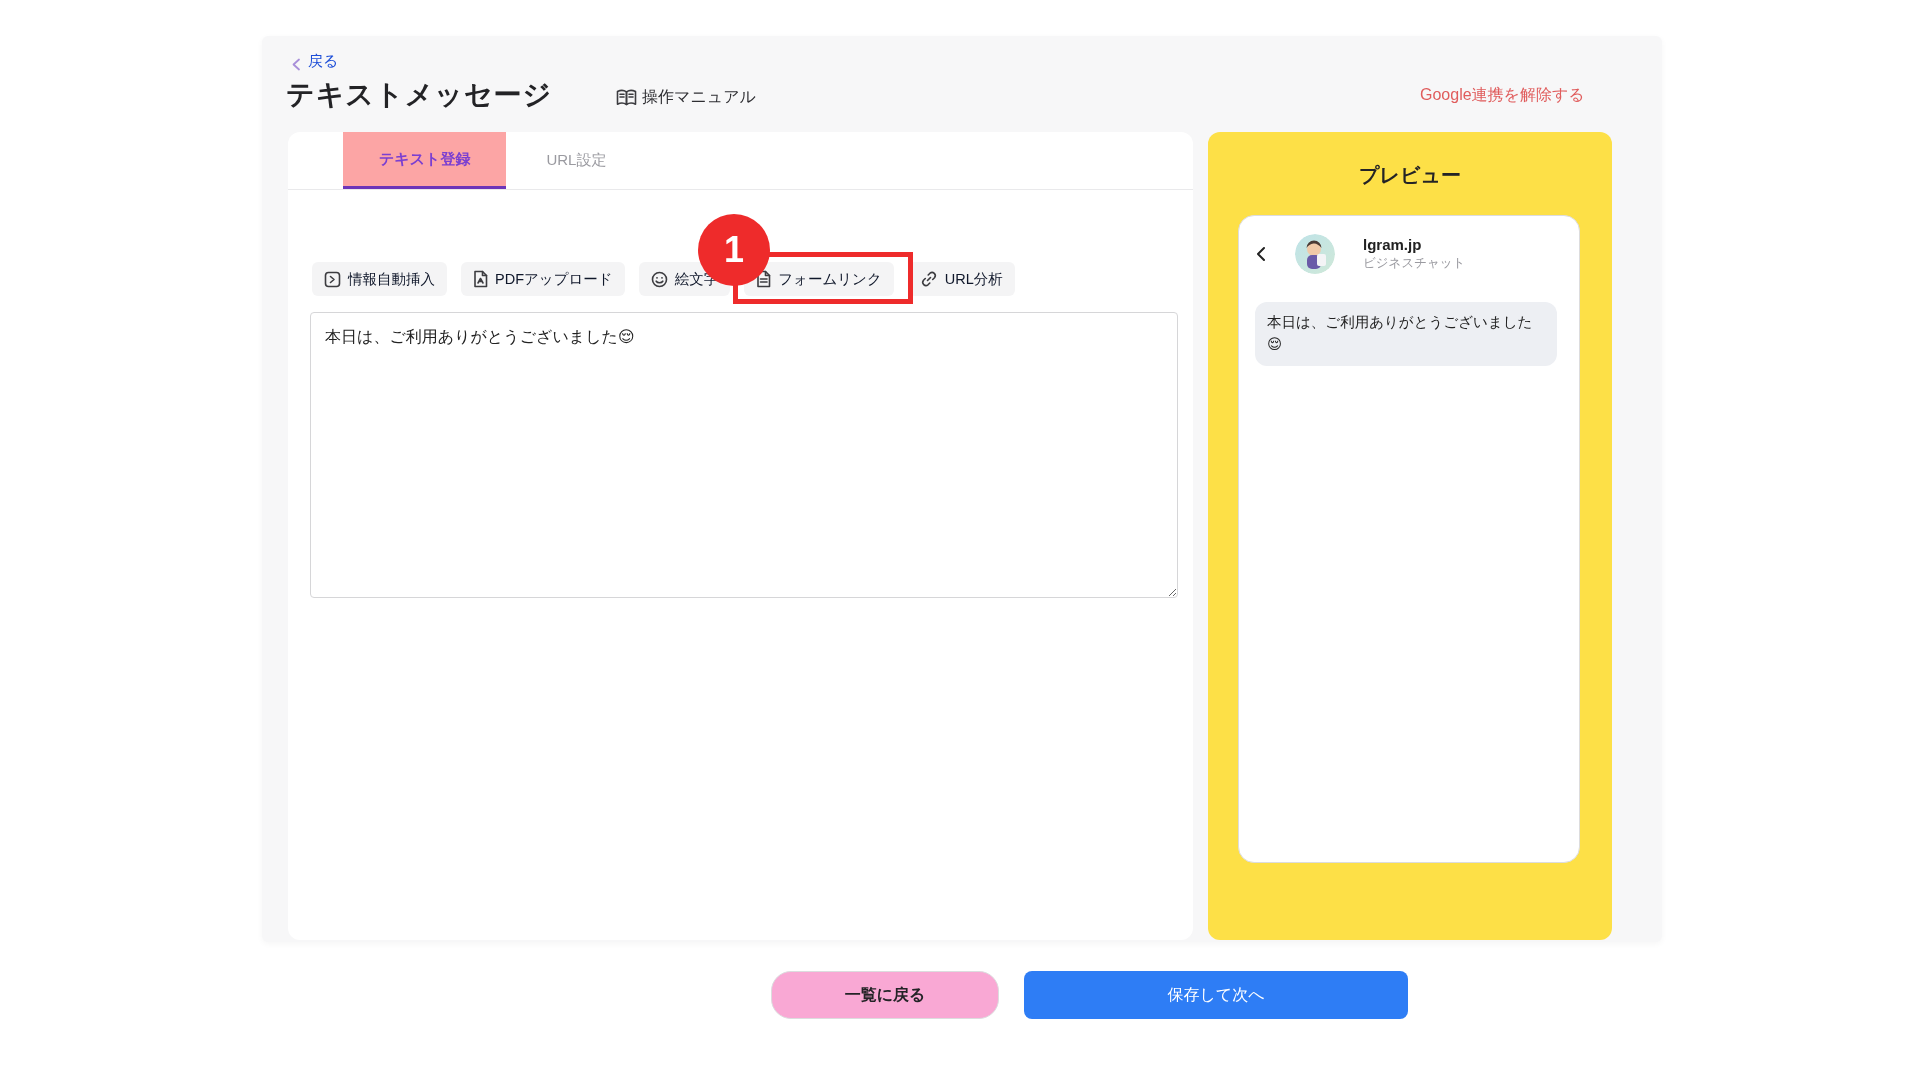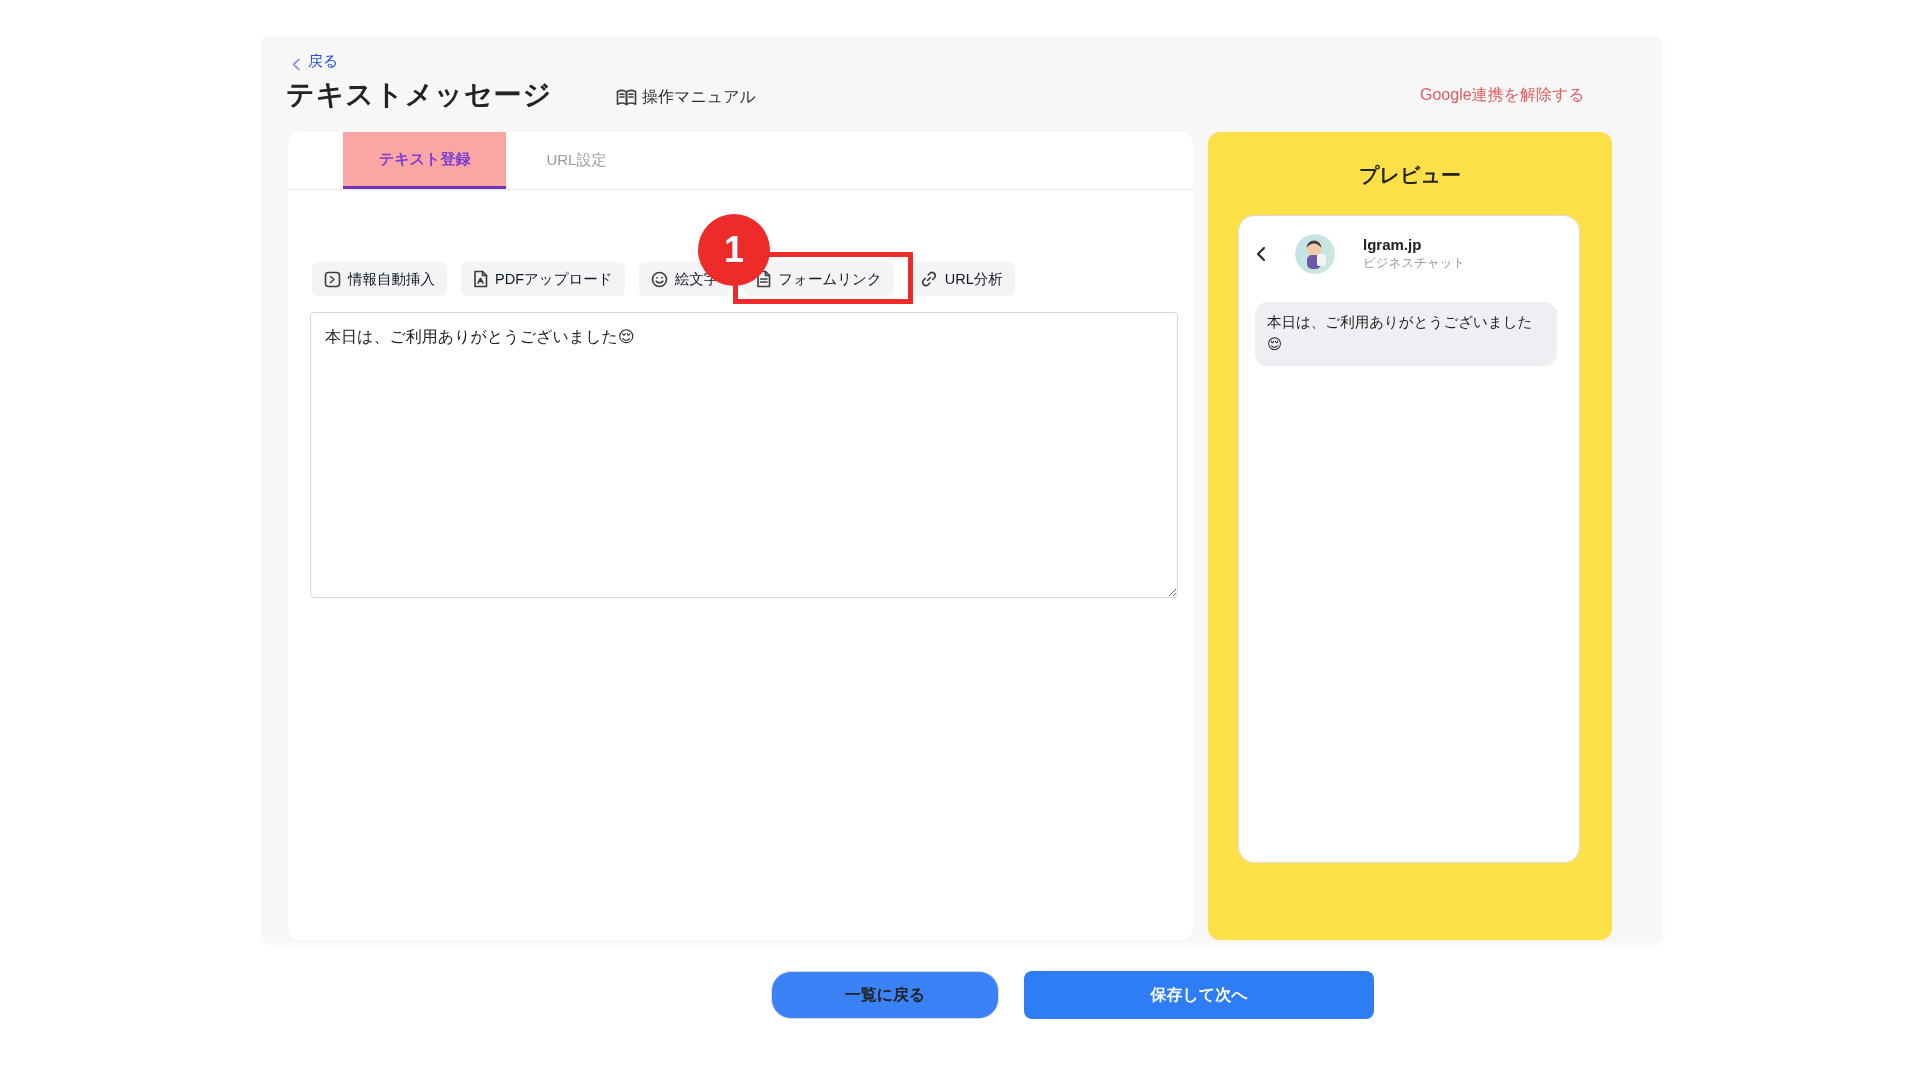--- a/index.html
+++ b/index.html
@@ -67,24 +67,24 @@
   .chat-meta { display:flex; flex-direction:column; gap:2px; }
   .chat-name { font-size:15px; font-weight:bold; color:#222; }
   .chat-subtitle { font-size:12.5px; color:#9a9aa0; }
   .chat-bubble { margin:14px 16px 0 16px; max-width:302px; background:#edeff3;
     border-radius:12px; padding:10px 12px; font-size:14.5px; line-height:1.5;
     color:#222; word-break:break-all; }
 
   
   .footer-btns { position:absolute; left:0; top:971px; width:1920px; height:48px; }
   .btn-list-back { position:absolute; left:771px; top:0; width:228px; height:48px;
-    background:#3b82f6; border:1px solid #dcdcde; border-radius:20px; font-size:16px;
+    background:#f9a8d4; border:1px solid #dcdcde; border-radius:20px; font-size:16px;
     font-weight:bold; color:#232326; font-family:inherit; cursor:pointer; }
-  .btn-save-next { position:absolute; left:1024px; top:0; width:350px; height:48px;
-    background:#2e7df5; border:none; border-radius:8px; font-size:16px; font-weight:bold;
+  .btn-save-next { position:absolute; left:1024px; top:0; width:384px; height:48px;
+    background:#2e7df5; border:none; border-radius:8px; font-size:16px; font-weight:normal;
     color:#ffffff; font-family:inherit; cursor:pointer; }
 
   .icon-stroke { stroke:#3c3c40; stroke-width:1.6; fill:none; stroke-linecap:round;
     stroke-linejoin:round; }
 </style>
 </head>
 <body>
 
 <div class="canvas">
   <div class="stage"></div>

